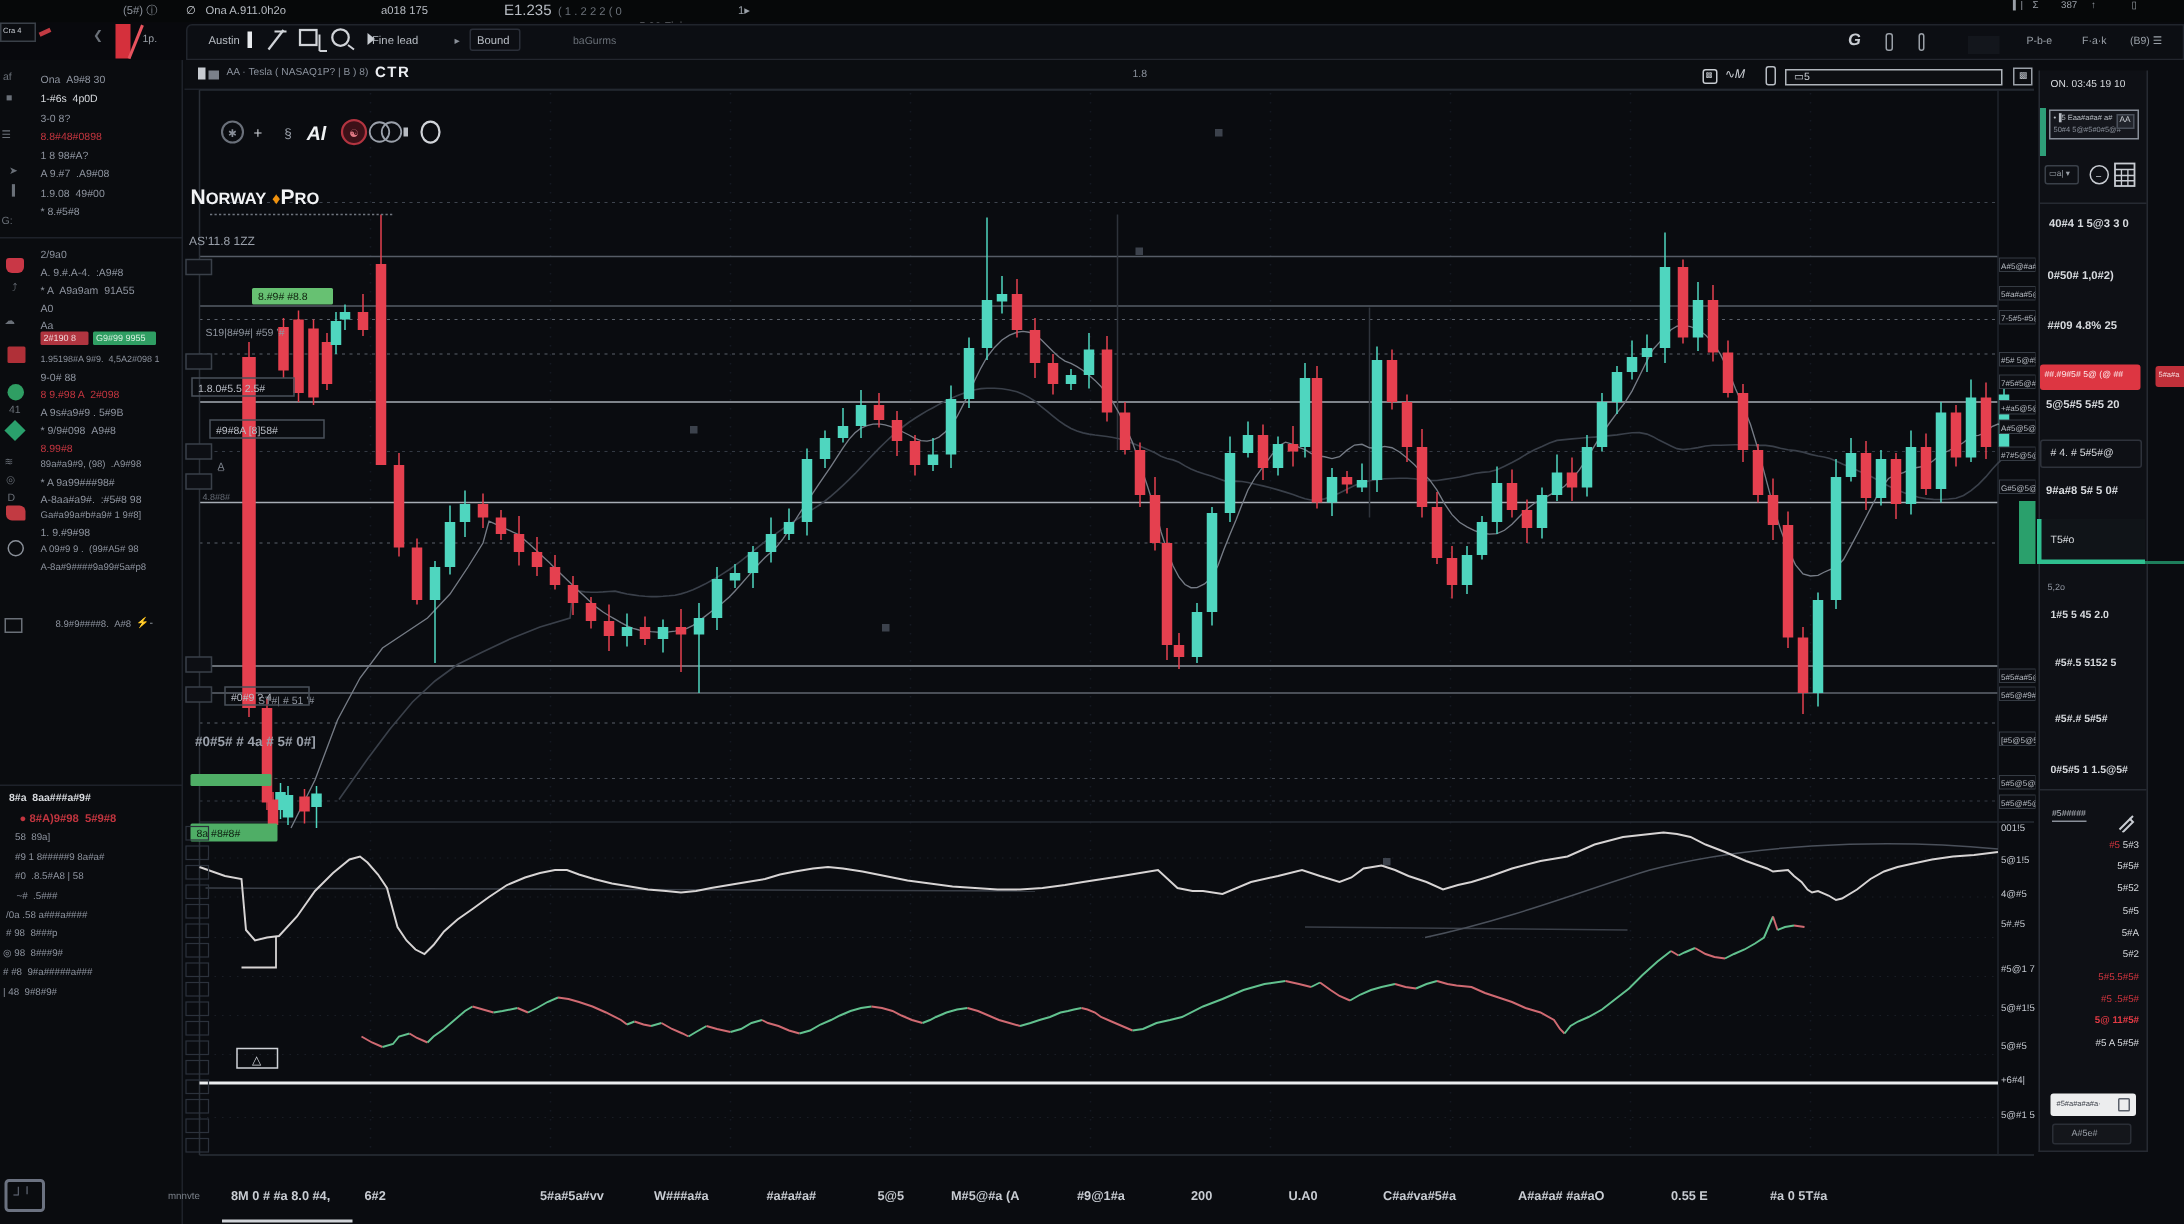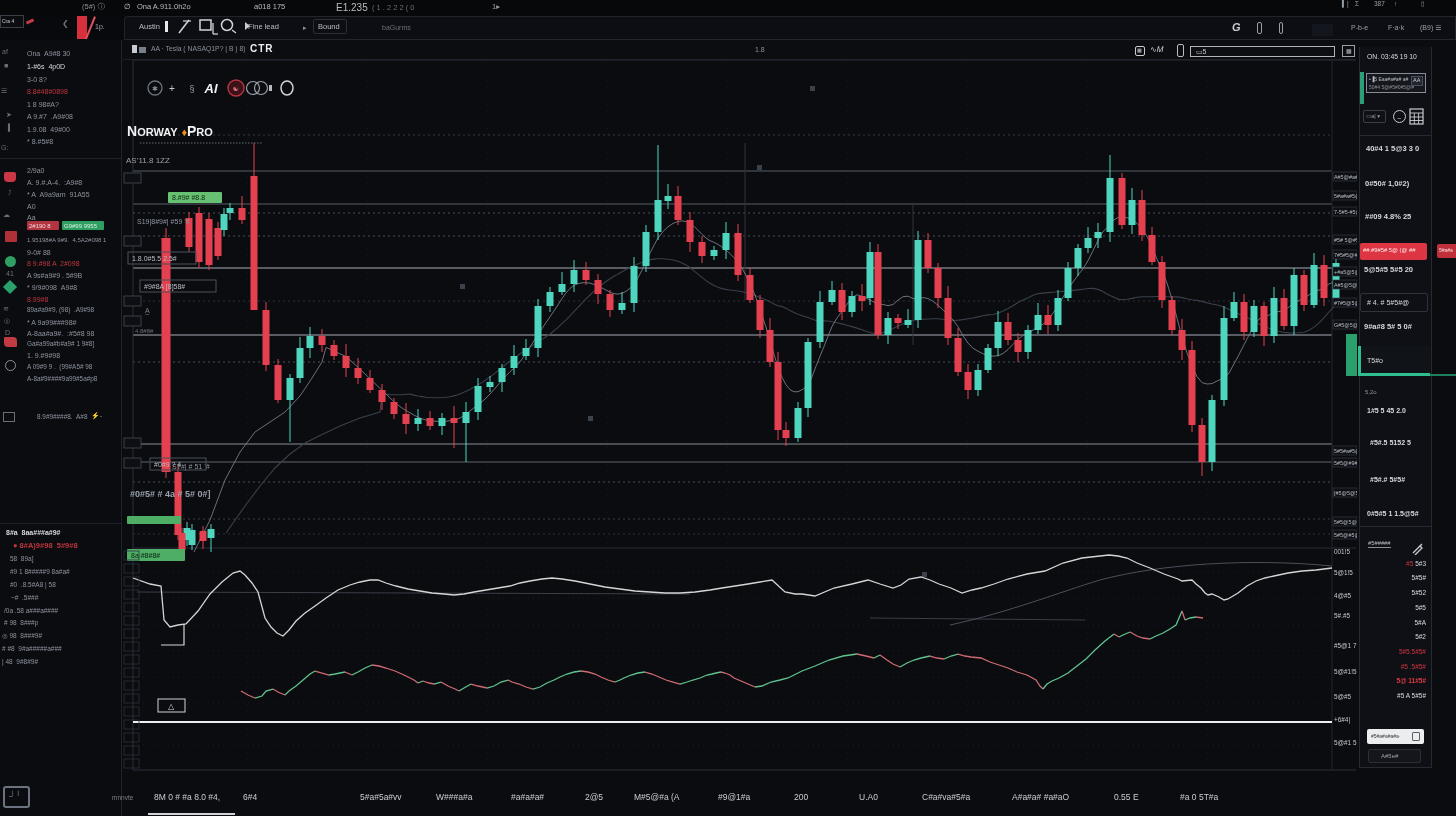--- a/index.html
+++ b/index.html
@@ -1,20 +1,20 @@
 <!DOCTYPE html>
 <html><head><meta charset="utf-8"><style>
 html,body{margin:0;padding:0;width:1456px;height:816px;background:#0a0c10;overflow:hidden}
 *{box-sizing:border-box}
 body{font-family:"Liberation Sans",sans-serif;position:relative}
 .ab{position:absolute}
 .t{position:absolute;font-size:7px;color:#8d939e;white-space:nowrap;line-height:1}
 .tw{position:absolute;font-size:7px;color:#d7dade;white-space:nowrap;line-height:1}
 .tr{position:absolute;font-size:7px;color:#c2353f;white-space:nowrap;line-height:1}
-.ax{position:absolute;font-size:8.5px;color:#c9cdd3;font-weight:normal;white-space:nowrap;line-height:1}
+.ax{position:absolute;font-size:8.5px;color:#c9cdd3;font-weight:bold;white-space:nowrap;line-height:1}
 .ic{position:absolute;color:#9aa0ab;white-space:nowrap;line-height:1}
 
 </style></head><body>
 <div class="ab" style="left:0;top:0;width:1456px;height:15px;background:#060809"></div>
 <div class="t" style="left:82px;top:3px;color:#8a9099;font-size:7.5px">(5#) ⓘ</div>
 <div class="t" style="left:124px;top:3px;color:#c8ccd2;font-size:7.5px">∅</div>
 <div class="t" style="left:137px;top:3px;color:#b8bdc4;font-size:7.5px">Ona A.911.0h2o</div>
 <div class="t" style="left:254px;top:3px;color:#b8bdc4;font-size:7.5px">a018 175</div>
 <div class="t" style="left:336px;top:3px;color:#b8bdc4;font-size:10px">E1.235</div>
 <div class="t" style="left:372px;top:4px;color:#6a7078;font-size:7.5px">( 1 . 2 2 2 ( 0</div>
@@ -629,25 +629,25 @@
 <div class="tw" style="left:1380px;top:693px;font-size:6.5px">
     <div style="width:46px;text-align:right">#5 A 5#5#</div>
   </div>
 <div class="ab" style="left:1367px;top:729px;width:57px;height:15px;background:#ecedee;border-radius:2px"></div>
 <div class="t" style="left:1371px;top:734px;font-size:5px;color:#3a3f48">#5#a#a#a#a·</div>
 <div class="ab" style="left:1412px;top:732px;width:8px;height:9px;border:1px solid #5a606a;border-radius:1px"></div>
 <div class="ab" style="left:1368px;top:749px;width:53px;height:14px;background:#14161b;border:1px solid #2a2e36;border-radius:2px"></div>
 <div class="t" style="left:1381px;top:753px;font-size:6px;color:#9aa0a8">A#5e#</div>
 <div class="t" style="left:112px;top:795px;color:#7a8089;font-size:6.5px">mnnvte</div>
 <div class="ax" style="left:154px;top:793px">8M 0 # #a 8.0 #4,</div>
-<div class="ax" style="left:243px;top:793px">6#4</div>
+<div class="ax" style="left:243px;top:793px">6#2</div>
 <div class="ax" style="left:360px;top:793px">5#a#5a#vv</div>
 <div class="ax" style="left:436px;top:793px">W###a#a</div>
 <div class="ax" style="left:511px;top:793px">#a#a#a#</div>
-<div class="ax" style="left:585px;top:793px">2@5</div>
+<div class="ax" style="left:585px;top:793px">5@5</div>
 <div class="ax" style="left:634px;top:793px">M#5@#a (A</div>
 <div class="ax" style="left:718px;top:793px">#9@1#a</div>
 <div class="ax" style="left:794px;top:793px">200</div>
 <div class="ax" style="left:859px;top:793px">U.A0</div>
 <div class="ax" style="left:922px;top:793px">C#a#va#5#a</div>
 <div class="ax" style="left:1012px;top:793px">A#a#a# #a#aO</div>
 <div class="ax" style="left:1114px;top:793px">0.55 E</div>
 <div class="ax" style="left:1180px;top:793px">#a 0 5T#a</div>
 <div class="ab" style="left:148px;top:813px;width:87px;height:2px;background:#d0d3d8"></div>
 </body></html>

